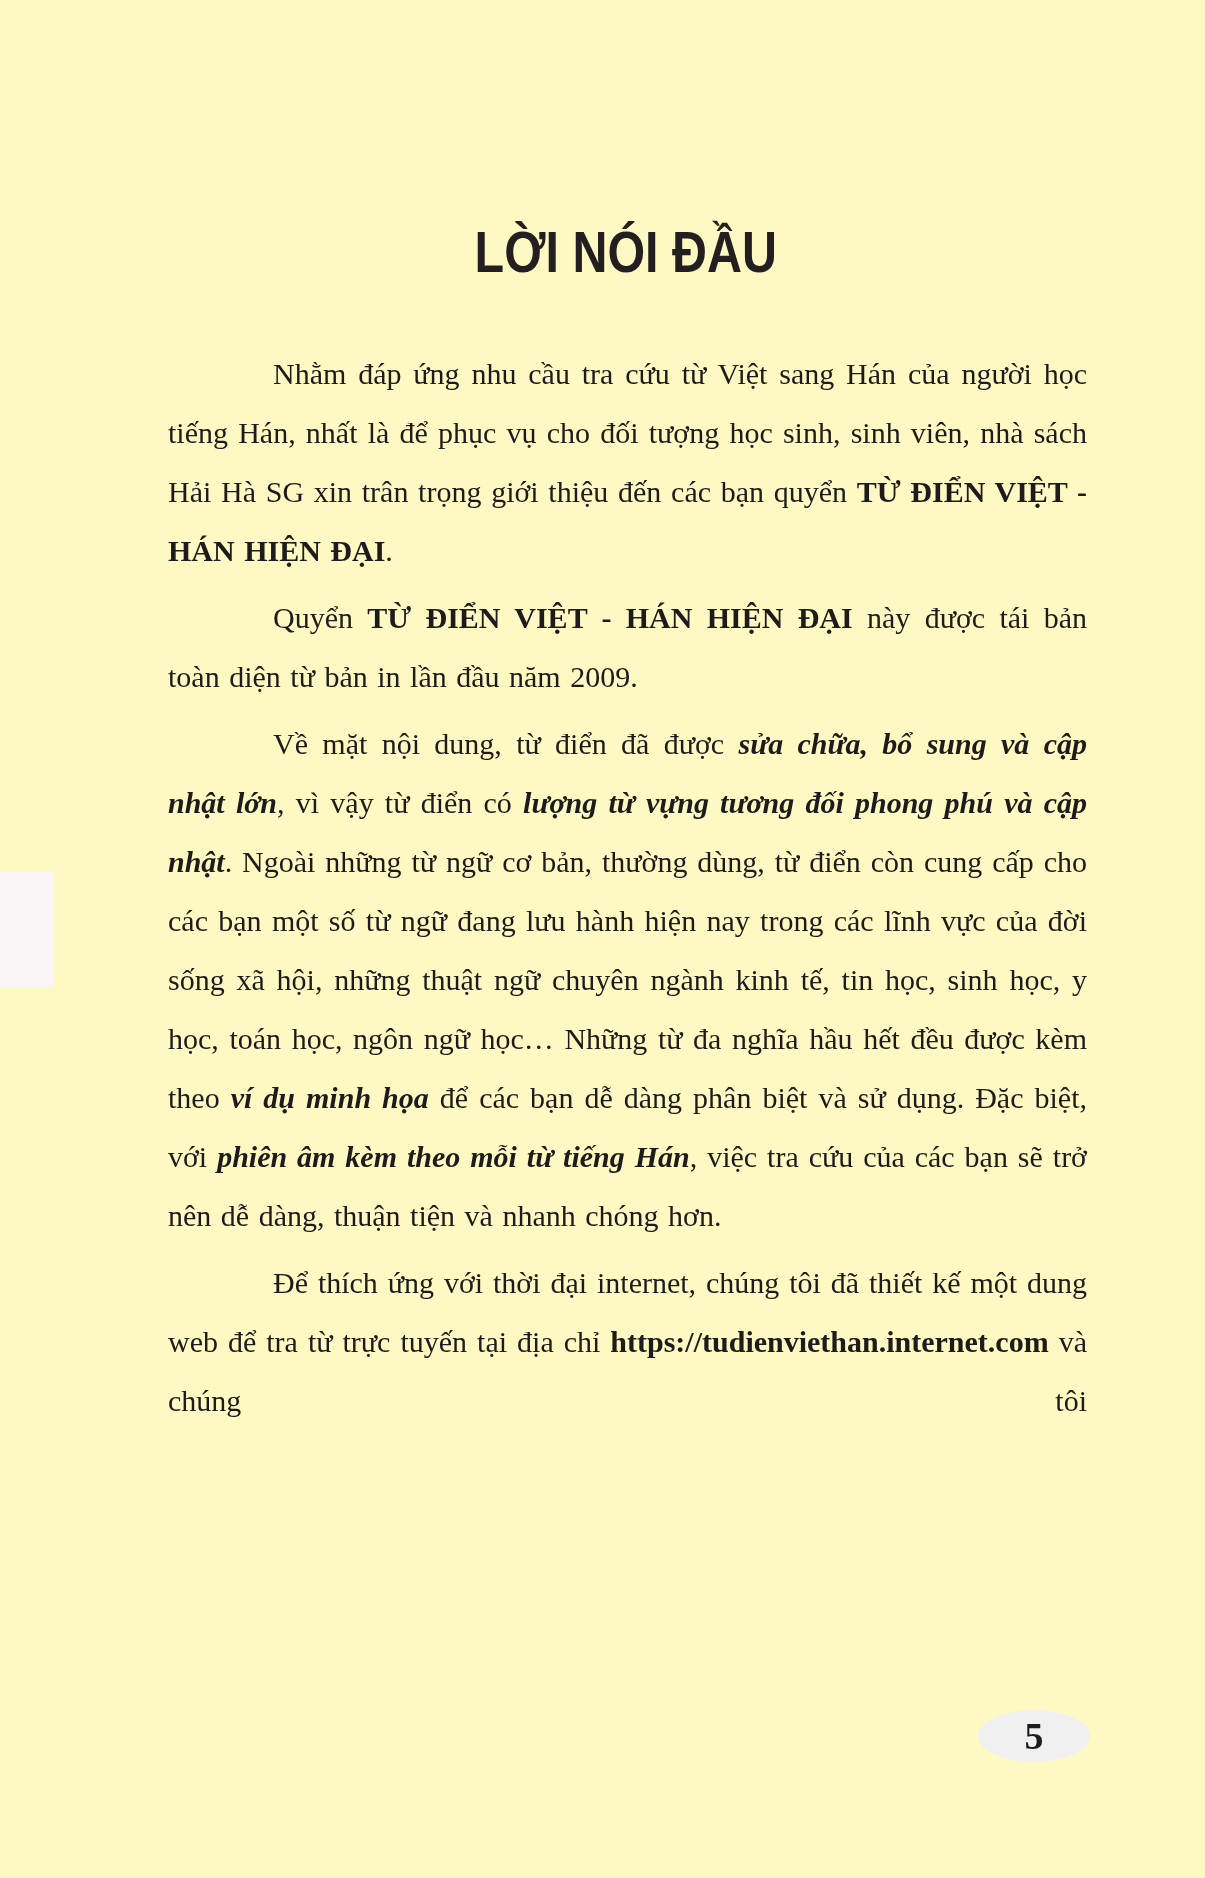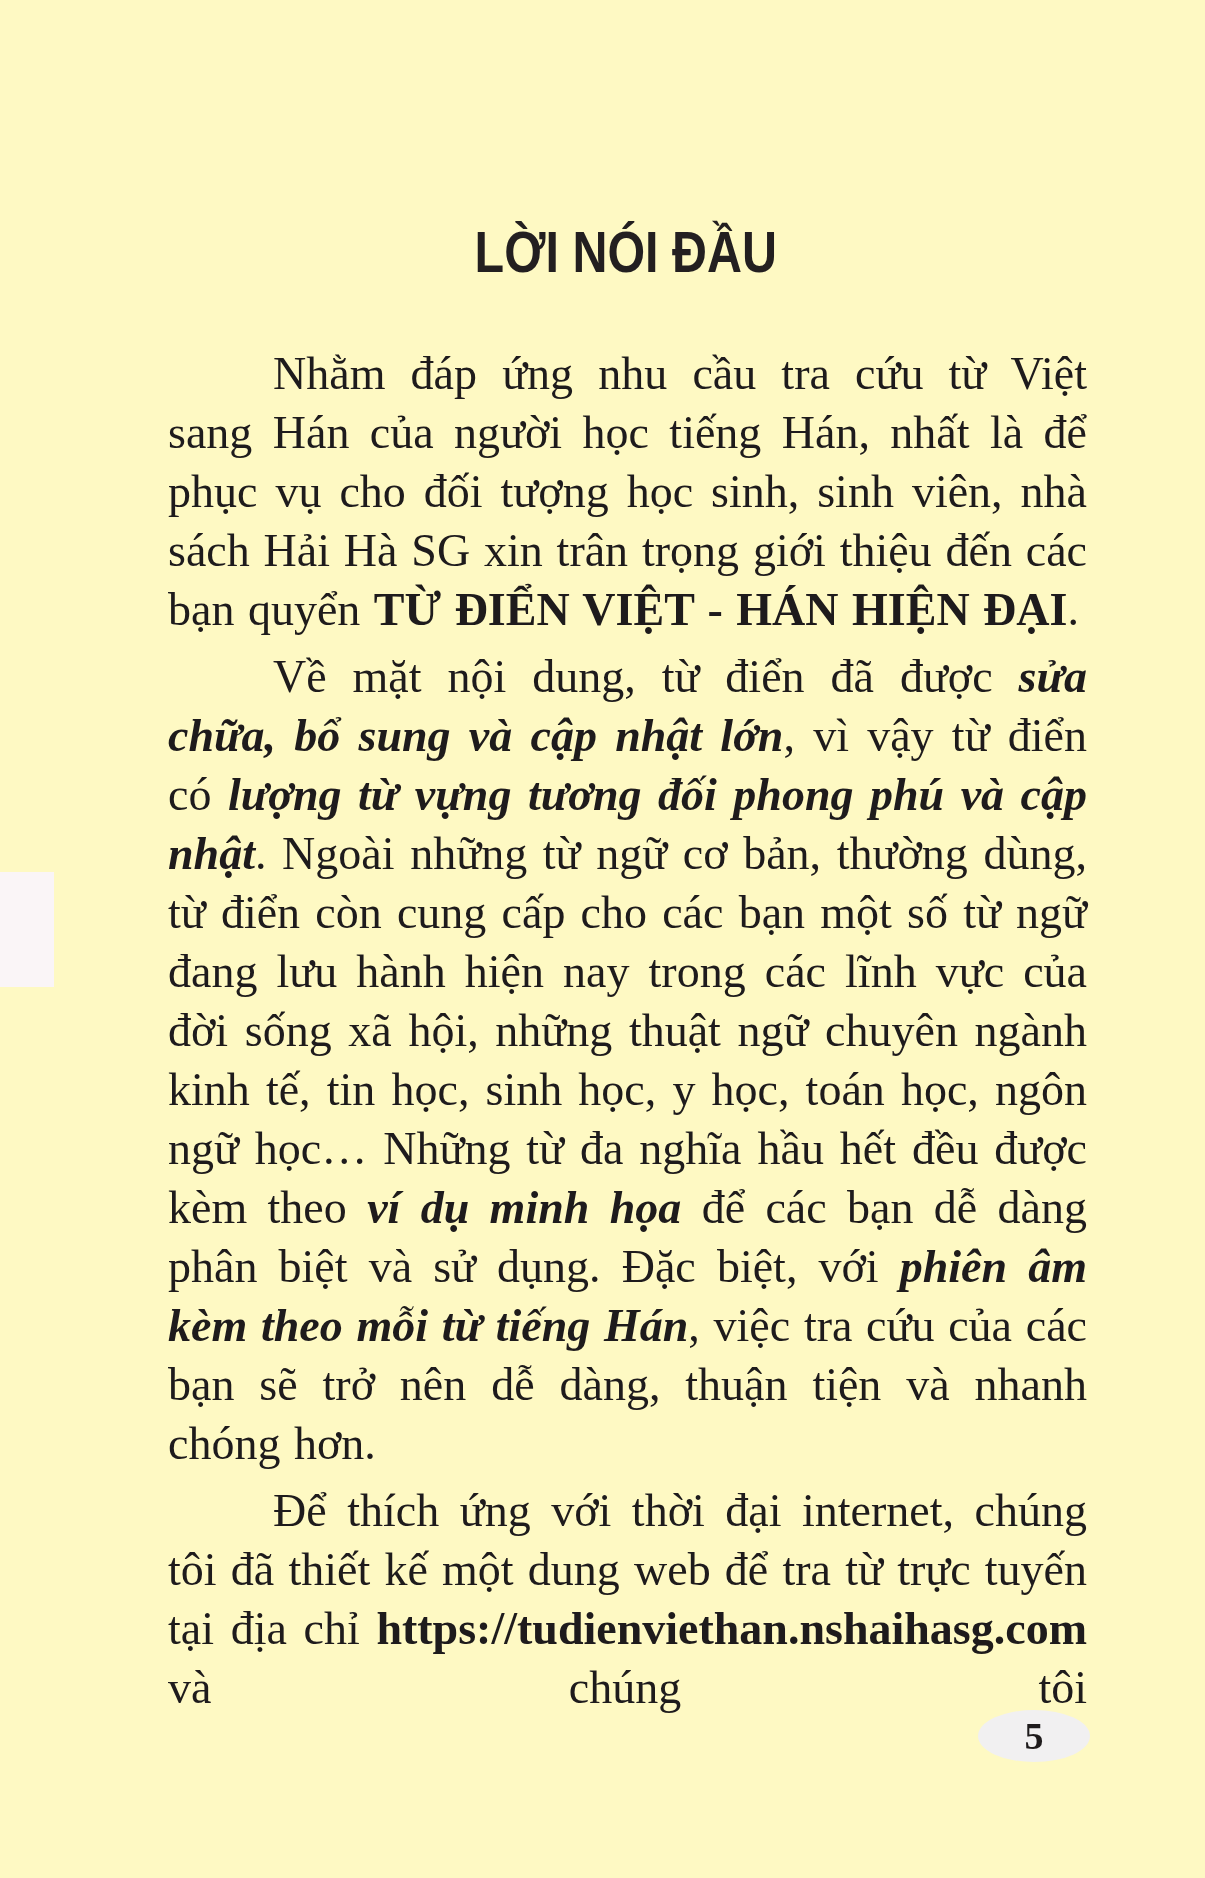--- a/index.html
+++ b/index.html
@@ -42,21 +42,21 @@
     letter-spacing: 0px;
     color: #231f20;
     transform: scaleX(0.85);
     transform-origin: 46% top;
   }
   .body-text {
     position: absolute;
     left: 168px;
     top: 344px;
     width: 919px;
-    font-size: 46px;
+    font-size: 30px;
     line-height: 59px;
     text-align: justify;
     text-justify: inter-word;
     word-spacing: 2px;
   }
   .para {
     margin: 0 0 8px 0;
     text-indent: 105px;
   }
   .para:last-child {
@@ -91,21 +91,22 @@
 <div class="page">
 
   <div class="edge-artifact"></div>
 
   <div class="title-wrap">
     <span class="title-text">LỜI NÓI ĐẦU</span>
   </div>
 
   <div class="body-text">
       <p class="para"><span class="run-normal">Nhằm đáp ứng nhu cầu tra cứu từ Việt sang Hán của người học tiếng Hán, nhất là để phục vụ cho đối tượng học sinh, sinh viên, nhà sách Hải Hà SG xin trân trọng giới thiệu đến các bạn quyển </span><span class="run-bold">TỪ ĐIỂN VIỆT - HÁN HIỆN ĐẠI</span><span class="run-normal">.</span></p>
+      <p class="para"><span class="run-normal">Quyển </span><span class="run-bold">TỪ ĐIỂN VIỆT - HÁN HIỆN ĐẠI</span><span class="run-normal"> này được tái bản toàn diện từ bản in lần đầu năm 2009.</span></p>
       <p class="para"><span class="run-normal">Về mặt nội dung, từ điển đã được </span><span class="run-bolditalic">sửa chữa, bổ sung và cập nhật lớn</span><span class="run-normal">, vì vậy từ điển có </span><span class="run-bolditalic">lượng từ vựng tương đối phong phú và cập nhật</span><span class="run-normal">. Ngoài những từ ngữ cơ bản, thường dùng, từ điển còn cung cấp cho các bạn một số từ ngữ đang lưu hành hiện nay trong các lĩnh vực của đời sống xã hội, những thuật ngữ chuyên ngành kinh tế, tin học, sinh học, y học, toán học, ngôn ngữ học… Những từ đa nghĩa hầu hết đều được kèm theo </span><span class="run-bolditalic">ví dụ minh họa</span><span class="run-normal"> để các bạn dễ dàng phân biệt và sử dụng. Đặc biệt, với </span><span class="run-bolditalic">phiên âm kèm theo mỗi từ tiếng Hán</span><span class="run-normal">, việc tra cứu của các bạn sẽ trở nên dễ dàng, thuận tiện và nhanh chóng hơn.</span></p>
-      <p class="para"><span class="run-normal">Để thích ứng với thời đại internet, chúng tôi đã thiết kế một dung web để tra từ trực tuyến tại địa chỉ </span><span class="run-bold">https://tudienviethan.nshaihasg.com</span><span class="run-normal"> và chúng tôi</span></p>
+      <p class="para"><span class="run-normal">Để thích ứng với thời đại internet, chúng tôi đã thiết kế một dung web để tra từ trực tuyến tại địa chỉ </span><span class="run-bold">https://tudienviethan.internet.com</span><span class="run-normal"> và chúng tôi</span></p>
     </div>
 
   <div class="page-number-badge">
     <span class="page-number-label">5</span>
   </div>
 
 </div>
 
 </body></html>

